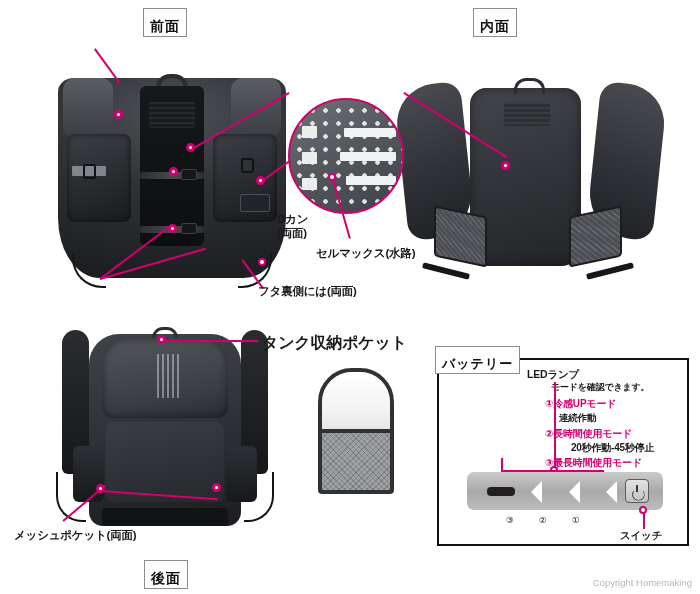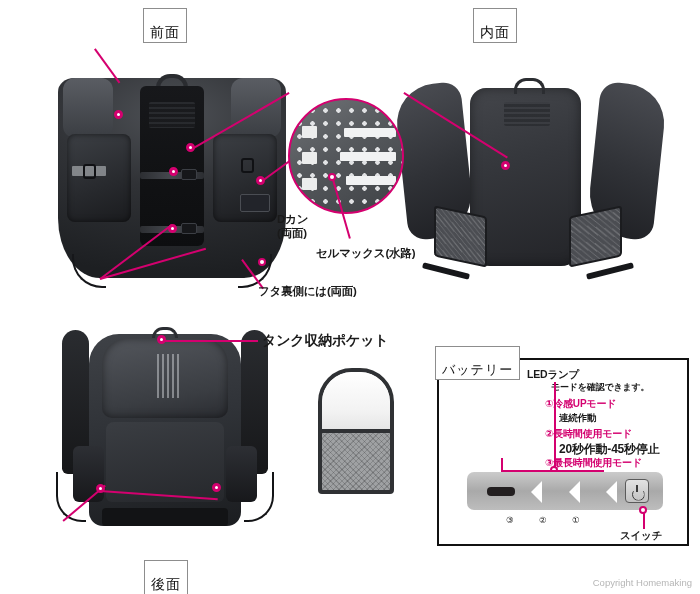--- a/index.html
+++ b/index.html
@@ -17,23 +17,23 @@
     font-weight: bold;
     color: #1a1a1a;
     line-height: 1.22;
     white-space: pre;
     letter-spacing: -0.2px;
   }
   .sec-head {
     position: absolute;
     border: 1.6px solid #8d8d8d;
     background: #fff;
-    font-weight: normal;
+    font-weight: bold;
     color: #111;
-    padding: 16px 6px 2px 6px;
+    padding: 10px 6px 2px 6px;
     letter-spacing: 1px;
     line-height: 1.1;
   }
 
   
   .lead { position: absolute; transform-origin: 0 50%; background: #d4006f; height: 1.6px; }
   .dot {
     position: absolute; border-radius: 50%;
     background: #ffffff; border: 3.2px solid #d4006f;
   }
@@ -403,33 +403,34 @@
 
 
   <div class="lbl" style="left:277px; top:212px; font-size:11.5px; text-align:left;">Dカン
 (両面)</div>
 
   <div class="lbl" style="left:316px; top:246px; font-size:11.5px;">セルマックス(水路)</div>
 
 
   <div class="lbl" style="left:258px; top:284px; font-size:11.5px;">フタ裏側には(両面)</div>
 
-  <div class="lbl" style="left:262px; top:333px; font-size:14px;font-family:Liberation Mono, monospace;">タンク収納ポケット</div>
-
+  <div class="lbl" style="left:262px; top:333px; font-size:16px;">タンク収納ポケット</div>
+
+  <div class="lbl" style="left:14px; top:528px; font-size:11.5px;">メッシュポケット(両面)</div>
 
 
   <div class="batt-panel">
 
     <div class="lbl" style="left:112px; top:22px; font-size:9px; font-weight:bold; color:#1a1a1a;">モードを確認できます。</div>
 
     <div class="lbl" style="left:106px; top:38px; font-size:10px; color:#d4006f;">①冷感UPモード</div>
     <div class="lbl" style="left:120px; top:52px; font-size:9.5px; color:#1a1a1a;">連続作動</div>
 
     <div class="lbl" style="left:106px; top:68px; font-size:10px; color:#d4006f;">②長時間使用モード</div>
-    <div class="lbl" style="left:120px; top:82px; font-size:12px; color:#1a1a1a;">20秒作動-45秒停止</div>
+    <div class="lbl" style="left:132px; top:82px; font-size:10px; color:#1a1a1a;">20秒作動-45秒停止</div>
 
     <div class="lbl" style="left:106px; top:97px; font-size:10px; color:#d4006f;">③最長時間使用モード</div>
     <div class="lbl" style="left:120px; top:111px; font-size:9.5px; color:#1a1a1a;">20秒作動-90秒停止</div>
 
     <div class="lbl" style="left:88px; top:8px; font-size:10.5px;">LEDランプ</div>
     <div class="tick" style="left:115px; top:22px; height:88px;"></div>
     <div class="dot sm" style="left:111px; top:106px; width:8px; height:8px;"></div>
     <div class="tick-h" style="left:64px; top:110px; width:100px;"></div>
     <div class="tick" style="left:64px; top:110px; height:11px;"></div>
     <div class="tick" style="left:163px; top:110px; height:11px;"></div>

